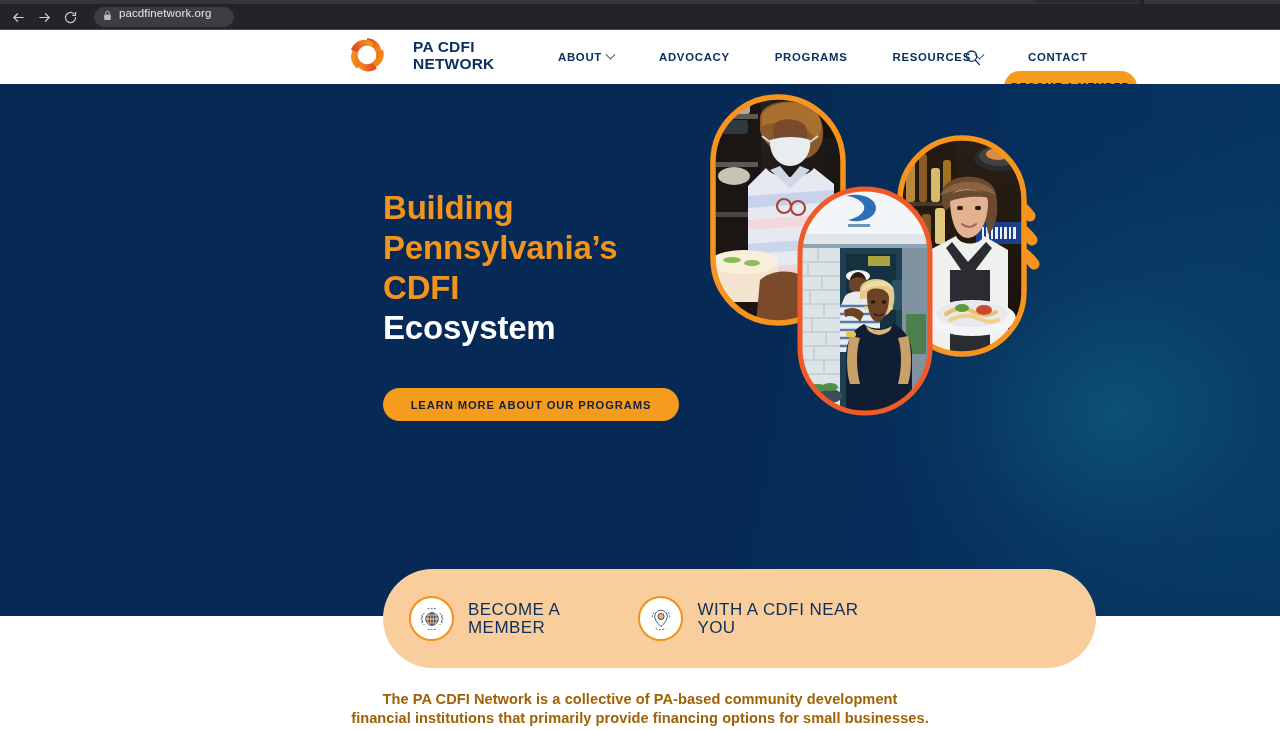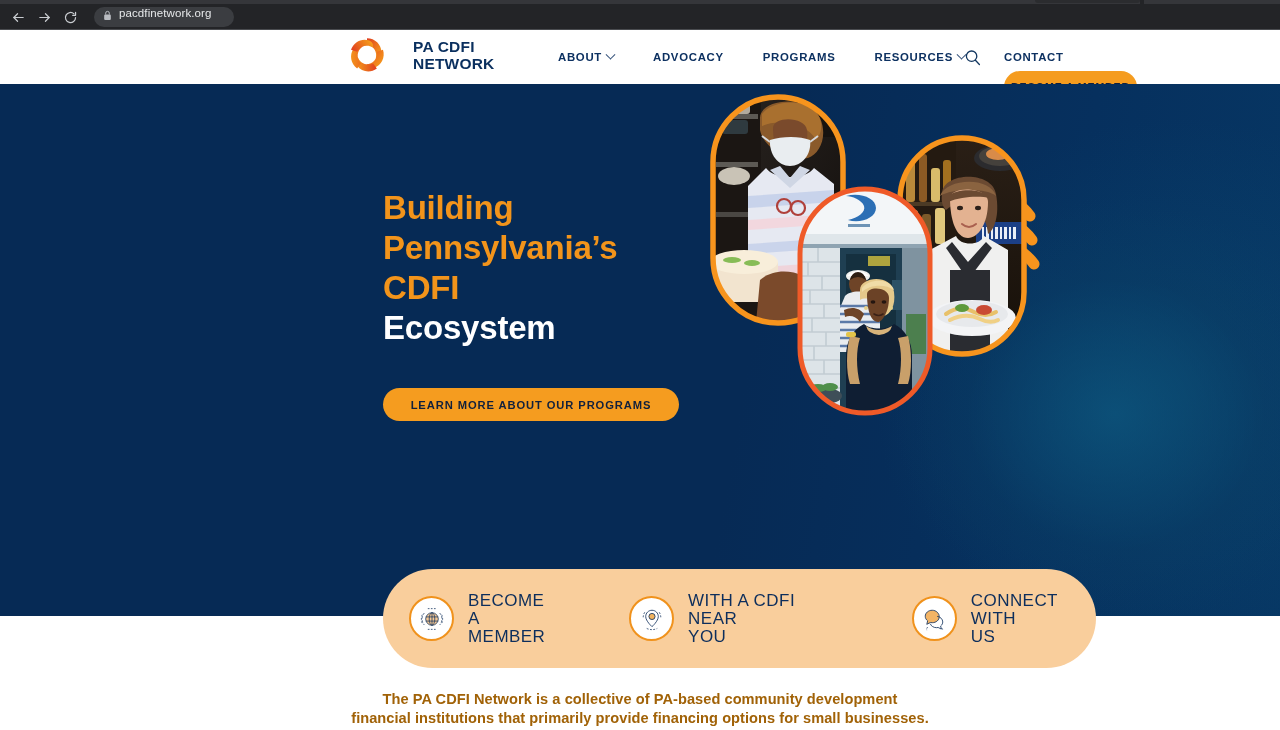--- a/index.html
+++ b/index.html
@@ -101,21 +101,21 @@
     color: #0a2f5e;
     font-weight: 700;
     font-size: 15.5px;
     line-height: 17px;
     letter-spacing: 0.2px;
     white-space: pre-line;
   }
   #main-nav {
     position: absolute; left: 558px; top: 0;
     height: 54px;
-    display: flex; align-items: center; gap: 9px;
+    display: flex; align-items: center; gap: 15px;
   }
   #main-nav .nav-item {
     color: #0d3161;
     font-size: 11.4px;
     font-weight: 700;
     letter-spacing: 0.7px;
     padding: 0 15px;
     cursor: pointer;
     display: flex; align-items: center; gap: 5px;
     white-space: nowrap;
@@ -585,29 +585,18 @@
           <path d="M20 7.5c-5 0-9 4-9 9 0 6.4 9 14.5 9 14.5s9-8.1 9-14.5c0-5-4-9-9-9z"></path>
           <circle cx="20" cy="16.4" r="4.4" fill="#F1B35E" stroke="#16355f"></circle>
           <path d="M7.5 17.5a12.5 12.5 0 0 1 3-8.2M32.5 17.5a12.5 12.5 0 0 0-3-8.2" stroke-dasharray="2.6 2.2"></path>
           <path d="M12.5 33.5q7.5 3.4 15 0" stroke-dasharray="2.6 2.2"></path>
         </svg>
       </span>
       <span class="cta-label">WITH A CDFI NEAR
 YOU</span>
     </div>
 
-    <div class="cta-item">
-      <span class="cta-circle">
-        <svg width="28" height="28" viewBox="0 0 40 40" fill="none" stroke="#16355f" stroke-width="1.2">
-          <path d="M17.5 7.5c-5.6 0-10 3.8-10 8.6 0 2.6 1.3 4.9 3.4 6.5l-1.2 5 5.2-2.6c.8.2 1.7.3 2.6.3 5.6 0 10-3.8 10-8.6S23.1 7.5 17.5 7.5z" fill="#F3B465" stroke="#16355f"></path>
-          <path d="M24.5 16.2c4.6.6 8 4 8 8 0 2.3-1.2 4.4-3 5.8l1 4.4-4.6-2.3c-.8.2-1.6.3-2.4.3-4.2 0-7.7-2.4-8.8-5.6" stroke="#16355f"></path>
-          <path d="M11 31.5q-2 2.2-1.4 4.4M31 33q1.6 1.6 1.4 3.2" stroke-dasharray="2.2 1.8"></path>
-        </svg>
-      </span>
-      <span class="cta-label">CONNECT WITH
-US</span>
-    </div>
   </div>
 
   <p id="intro">The PA CDFI Network is a collective of PA-based community development
 financial institutions that primarily provide financing options for small businesses.</p>
 
 </div>
 
 </body></html>

